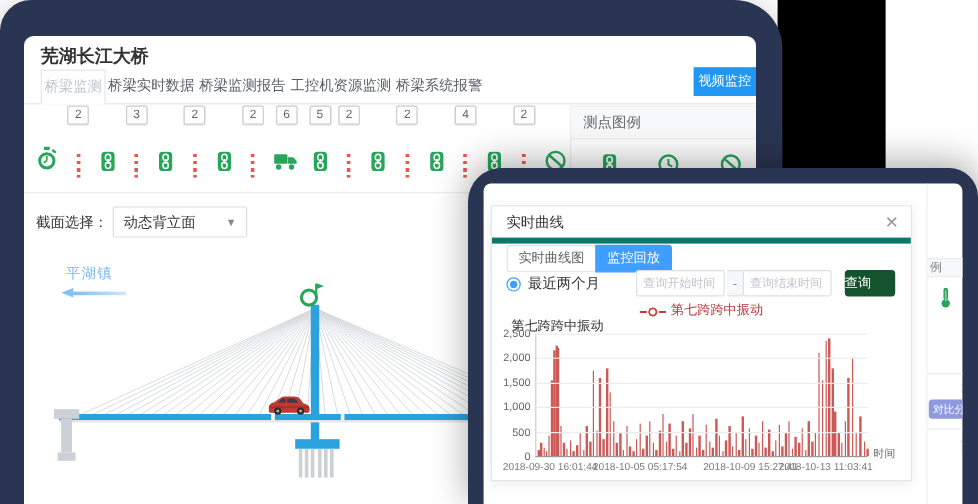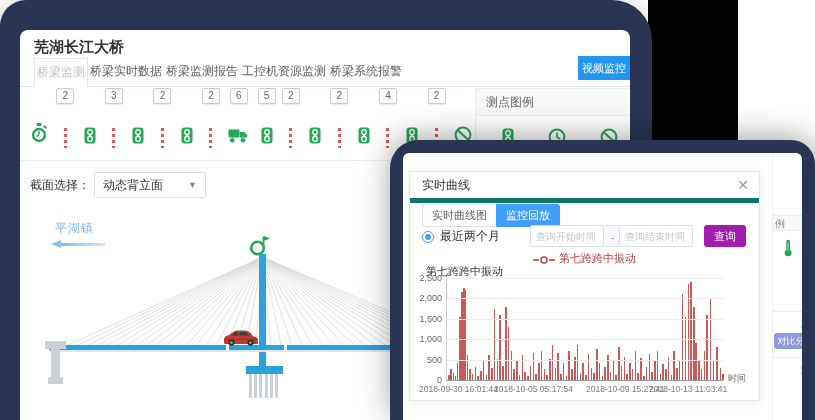--- a/index.html
+++ b/index.html
@@ -81,22 +81,22 @@
   #radio-row{left:12px;top:56px;display:flex;align-items:center;font-size:12px;color:#333;}
   #radio{width:10px;height:10px;border:1px solid #409eff;border-radius:50%;margin-right:6px;position:relative;cursor:pointer;}
   #radio::after{content:"";position:absolute;left:2px;top:2px;width:6px;height:6px;border-radius:50%;background:#409eff;}
   .t-input{position:absolute;top:53px;width:74px;height:22px;border:1px solid #dcdfe6;border-radius:2px;
            font-size:10px;color:#333;padding:0 5px;box-sizing:border-box;font-family:inherit;}
   .t-input::placeholder{color:#c0c4cc;}
   #inp-start{left:120px;}
   #range-sep{left:196px;top:53px;width:13px;height:22px;background:#f5f7fa;border:1px solid #dcdfe6;border-left:none;border-right:none;
              text-align:center;line-height:22px;font-size:11px;color:#909399;box-sizing:border-box;}
   #inp-end{left:209px;}
-  #query-btn{left:294px;top:53px;width:42px;height:22px;background:#a21caf;color:#fff;font-size:11px;border-radius:3px;
-             text-align:center;line-height:22px;cursor:pointer;}
+  #query-btn{left:294px;top:53px;width:42px;height:22px;background:#14532d;color:#fff;font-size:11px;border-radius:3px;
+             line-height:22px;cursor:pointer;}
   #chart-legend{left:0;top:79px;width:349px;text-align:center;font-size:11px;color:#b23b3b;}
   #chart-legend svg{vertical-align:-2px;margin-right:4px;}
   #chart-title{left:16px;top:92px;font-size:11px;color:#333;}
   #plot{left:36px;top:106px;width:276px;height:102px;border-left:1px solid #ccc;border-bottom:1px solid #999;}
   .gridline{position:absolute;left:0;width:276px;border-top:1px solid #ececec;}
   .ytick{position:absolute;right:316px;width:34px;text-align:right;font-size:9px;color:#666;}
   .xtick{position:absolute;top:212px;font-size:8.5px;color:#7a7a7a;white-space:nowrap;}
   #xlabel{left:318px;top:200px;font-size:9px;color:#666;}
   .bar{position:absolute;bottom:0;width:1.5px;background:#c43c38;opacity:.85;}
 

